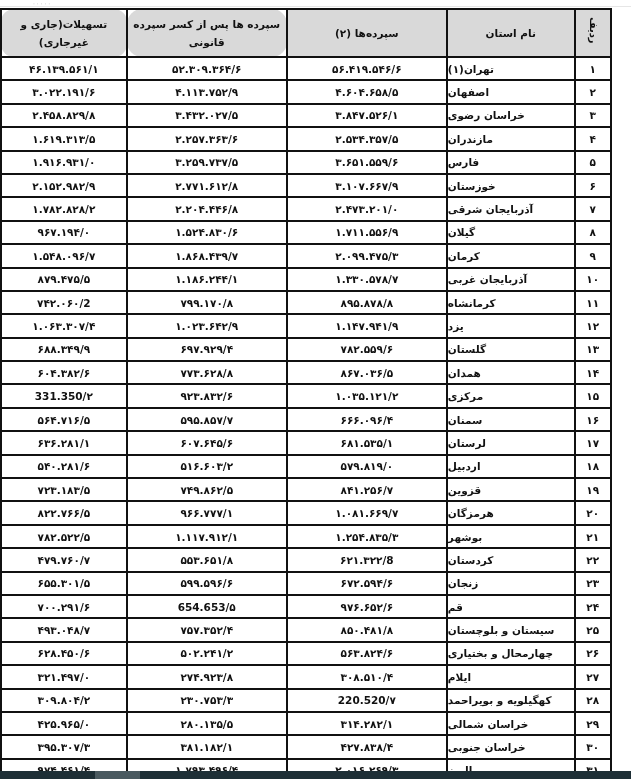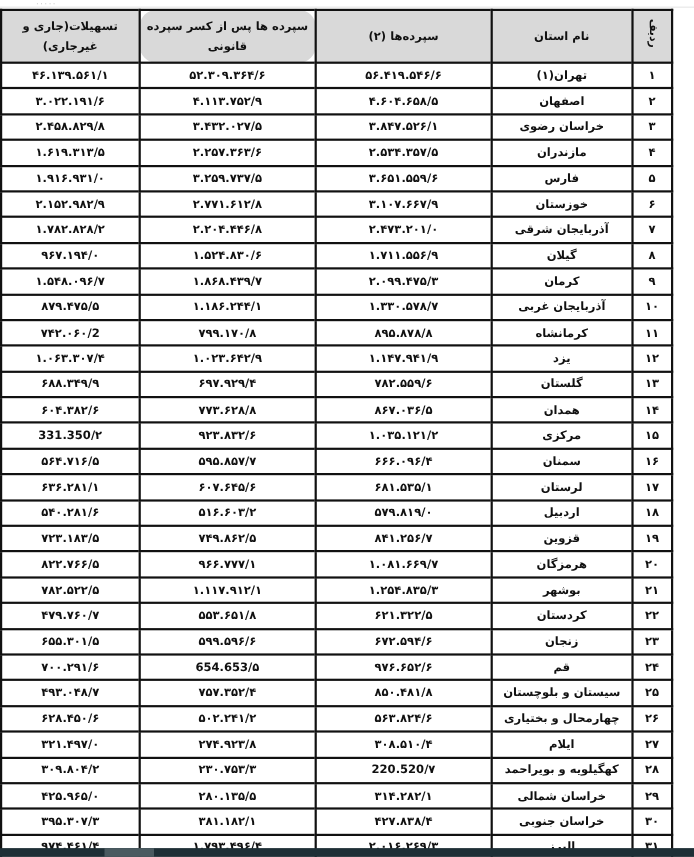--- a/index.html
+++ b/index.html
@@ -9,24 +9,24 @@
   .topmark { position:absolute; left:33px; top:0; font-size:6px; color:#b5b5b5; }
   table.data { position:absolute; left:0; top:8px; border-collapse:collapse; direction:rtl;
                width:612px; table-layout:fixed; }
   table.data td, table.data th { border:2px solid #111; padding:0; font-size:10.5px; font-weight:bold; color:#111;
                height:21.4px; line-height:18px; }
   table.data th { background:#d9d9d9; font-weight:bold; font-size:10.5px; height:46px; text-align:center; }
   th.col-idx { width:34px; }
   th.col-name { width:124px;margin-top:20px; }
   th.col-dep { width:156px;margin-left:32px; }
   th.col-net { width:156px;border-radius:15px; }
-  th.col-loan { width:122px; }
+  th.col-loan { width:122px;border-radius:13px; }
   .vert { display:inline-block; writing-mode:vertical-rl; font-size:10px; }
   td.idx { text-align:center; }
-  td.name { text-align:center; padding-right:3px; }
+  td.name { text-align:left; padding-right:3px; }
   td.num { text-align:center; letter-spacing:0.3px; }
   .taskbar { position:absolute; left:0; top:771px; width:631px; height:8px; background:#1e2f36; }
   .taskbar .seg { position:absolute; left:95px; top:0; width:45px; height:8px; background:#4a5a60; }
 </style>
 </head>
 <body>
 
 <div class="topline"></div>
 <div class="topmark">· · · · ·</div>
 
@@ -184,21 +184,21 @@
       <tr>
         <td class="idx">۲۱</td>
         <td class="name">بوشهر</td>
         <td class="num">۱.۲۵۴.۸۳۵/۳</td>
         <td class="num">۱.۱۱۷.۹۱۲/۱</td>
         <td class="num">۷۸۲.۵۲۲/۵</td>
       </tr>
       <tr>
         <td class="idx">۲۲</td>
         <td class="name">کردستان</td>
-        <td class="num">۶۲۱.۳۲۲/۵</td>
+        <td class="num">۶۲۱.۳۲۲/8</td>
         <td class="num">۵۵۳.۶۵۱/۸</td>
         <td class="num">۴۷۹.۷۶۰/۷</td>
       </tr>
       <tr>
         <td class="idx">۲۳</td>
         <td class="name">زنجان</td>
         <td class="num">۶۷۲.۵۹۴/۶</td>
         <td class="num">۵۹۹.۵۹۶/۶</td>
         <td class="num">۶۵۵.۳۰۱/۵</td>
       </tr>

